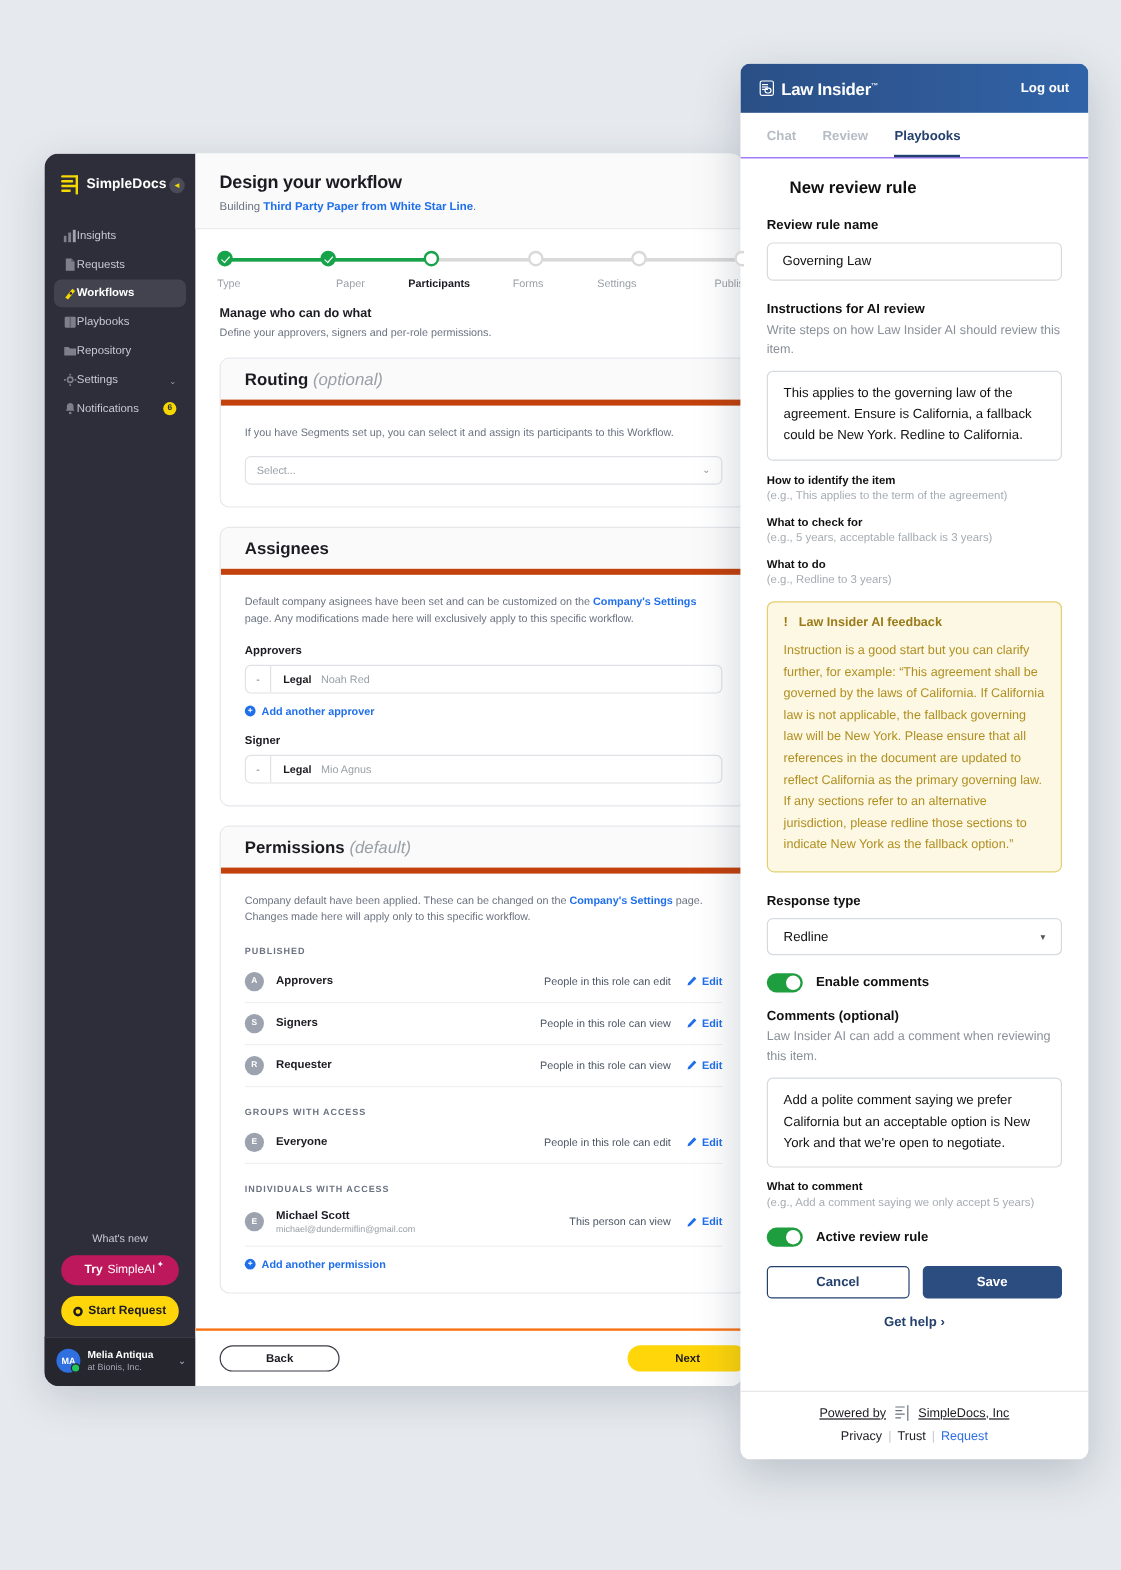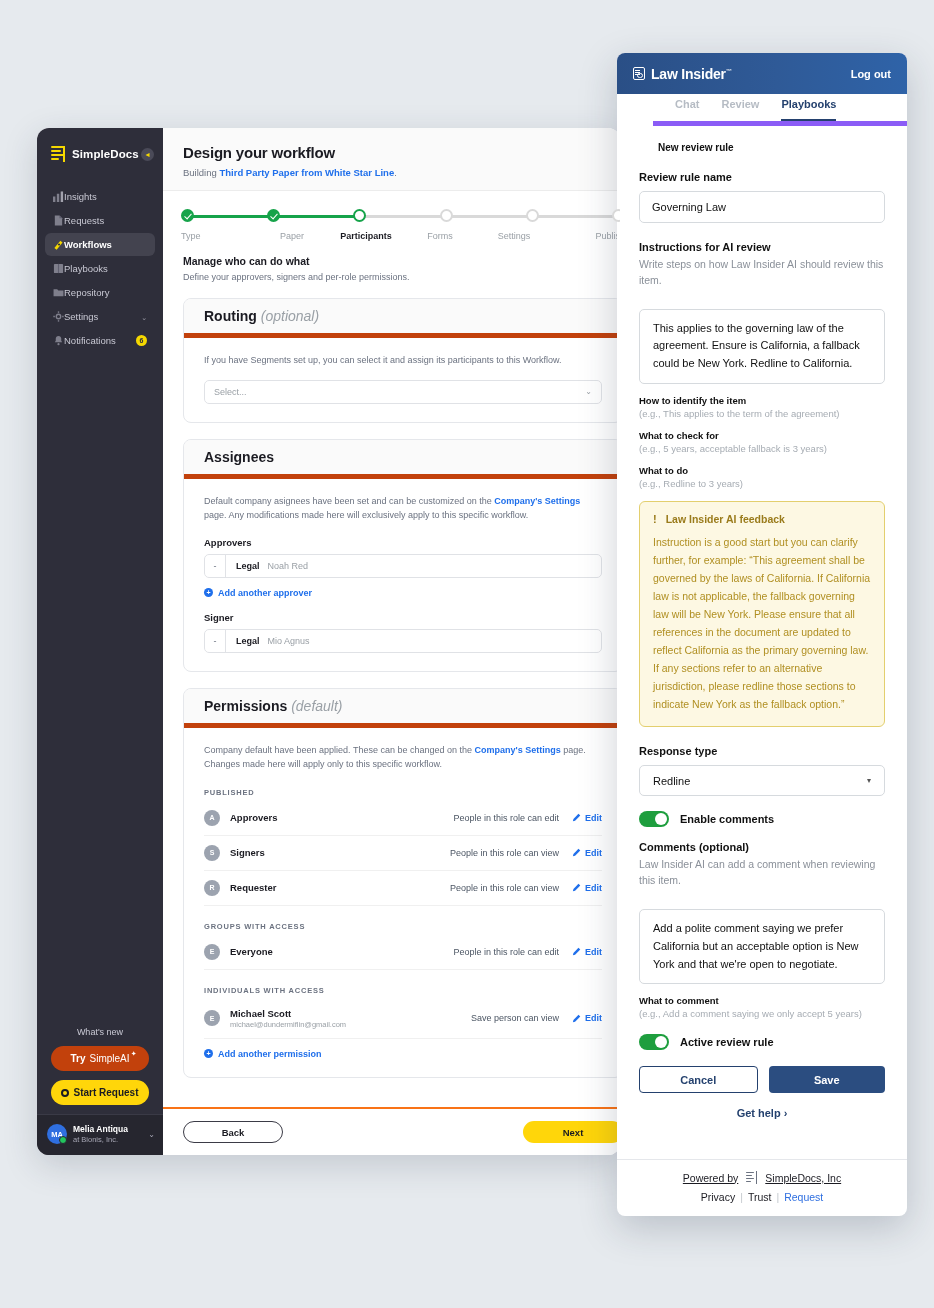--- a/index.html
+++ b/index.html
@@ -56,21 +56,21 @@
   .badge {
     background:#f5d800; color:#2e2e3a; font-size:7px; font-weight:700;
     border-radius:50%; width:11px; height:11px; line-height:11px; text-align:center;
   }
   .side-bottom { margin-top:auto; padding-bottom: 0; }
   .whats-new { text-align:center; font-size:9px; color:#c9c9d4; padding: 8px 0 9px; }
   .pill {
     display:flex; align-items:center; justify-content:center; gap:4px;
     margin: 0 14px 9px; height:25px; border-radius:14px; font-size:10px; font-weight:700;
   }
-  .pill-ai { background:#c2410c; color:#fff; }
+  .pill-ai { background:#be185d; color:#fff; }
   .pill-ai .lt { font-weight:700; }
   .pill-ai .rt { font-weight:400; position:relative; }
   .pill-ai .rt sup { font-size:7px; position:absolute; top:-3px; right:-7px; }
   .pill-req { background:#ffd60a; color:#1b1b22; }
   .pill-req .dot {
     width:8px; height:8px; border-radius:50%; border:2px solid #1b1b22; display:inline-block;
   }
   .user-row {
     display:flex; align-items:center; gap:6px; padding: 9px 8px 11px 10px;
     background:#26262f; border-top:1px solid #3a3a46;
@@ -196,35 +196,35 @@
     display:flex; align-items:center; padding: 0 16px; color:#fff;
   }
   .li-logo { display:flex; align-items:center; gap:6px; }
   .li-logo-ic { width:12px; height:13px; border:1.3px solid #fff; border-radius:2px; position:relative; flex:0 0 12px; }
   .li-logo-ic::before{ content:""; position:absolute; left:1.4px; top:1.6px; width:5px; height:1px; background:#fff; box-shadow:0 2px 0 #fff, 0 4px 0 #fff; }
   .li-logo-ic::after{ content:""; position:absolute; right:1.2px; top:5px; width:3.4px; height:3.4px; border:1px solid #fff; border-radius:50%; }
   .li-title { font-size:14px; font-weight:700; letter-spacing:-.2px; }
   .li-tm { font-size:6px; vertical-align:super; opacity:.85; }
   .li-logout { margin-left:auto; font-size:11px; font-weight:700; }
 
-  .li-tabs { display:flex; gap:22px; padding: 4px 22px 0; border-bottom:5px solid #8b5cf6;margin-left:36px; }
+  .li-tabs { display:flex; gap:22px; padding: 14px 22px 0; border-bottom:1px solid #8b5cf6; }
   .li-tab { font-size:11px; color:#b6bcc4; padding-bottom:9px; font-weight:700; }
   .li-tab.active { color:#24416e; border-bottom:2.4px solid #24416e; }
 
   .li-body { flex:1; padding: 16px 22px 0; overflow:hidden; }
-  .li-h1 { font-size:10px; font-weight:700; color:#111;padding-left:19px; }
+  .li-h1 { font-size:14px; font-weight:700; color:#111;padding-left:19px; }
   .li-label { font-size:11px; font-weight:700; color:#111; margin-top:18px; }
   .li-label.tight { margin-top:14px; }
   .li-help { font-size:10.5px; color:#8a9099; line-height:1.5; margin-top:4px; }
   .li-input {
     margin-top:8px; border:1px solid #d6dade; border-radius:5px; padding: 9px 12px;
     font-size:11px; color:#111;
   }
   .li-textarea {
-    margin-top:20px; border:1px solid #d6dade; border-radius:5px; padding: 10px 13px;
+    margin-top:9px; border:1px solid #d6dade; border-radius:5px; padding: 10px 13px;
     font-size:11px; color:#111; line-height:1.62;
   }
   .hint-grp { margin-top:11px; }
   .hint-t { font-size:9.5px; font-weight:700; color:#111; }
   .hint-e { font-size:9.5px; color:#a6acb3; margin-top:2px; }
 
   .ai-box {
     margin-top:12px; background:#fdf8e3; border:1px solid #e3cf6e; border-radius:6px;
     padding: 11px 13px 13px;
   }
@@ -510,21 +510,21 @@
             </div>
 
             <div class="grp-label">INDIVIDUALS WITH ACCESS</div>
             <div class="perm-row" style="border-bottom:1px solid #f0f0f0">
               <span class="pav">E</span>
               <span>
                 <span class="perm-name" style="display:block">Michael Scott</span>
                 <span class="perm-mail" style="display:block">michael@dundermiflin@gmail.com</span>
               </span>
               <span class="perm-right">
-                <span class="perm-desc">Save person can view</span>
+                <span class="perm-desc">This person can view</span>
                 <span class="edit-link">
                     <svg width="9" height="9" viewBox="0 0 10 10">
                       <path d="M7.2.8 9.2 2.8 3.4 8.6 1 9.2 1.6 6.8z" fill="#1f6feb"></path>
                     </svg>
                     <span>Edit</span>
                   </span>
               </span>
             </div>
 
             <div class="addlink">

